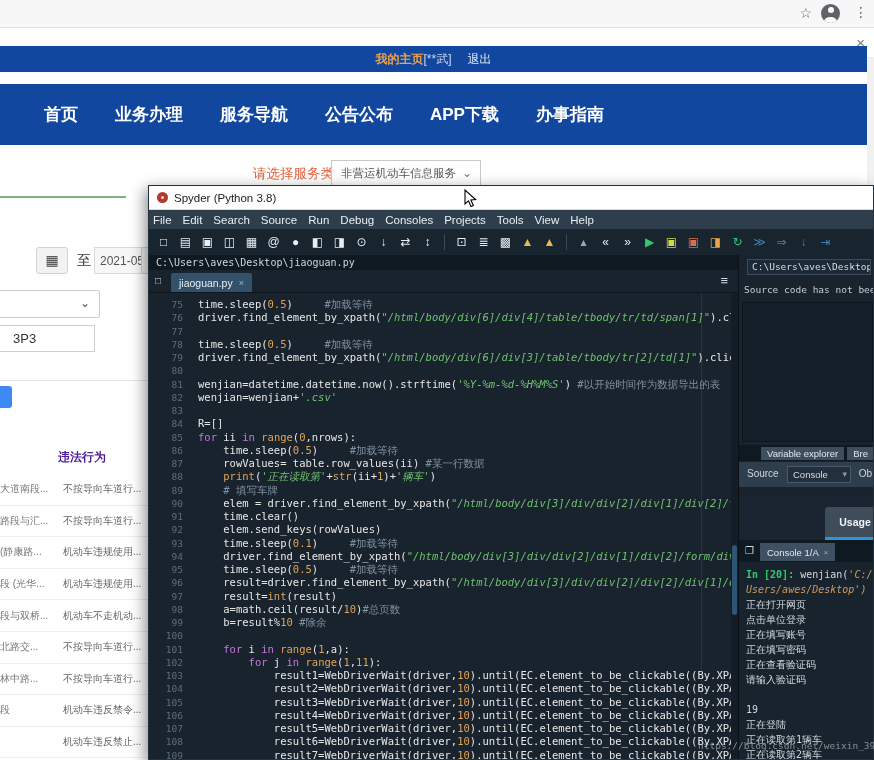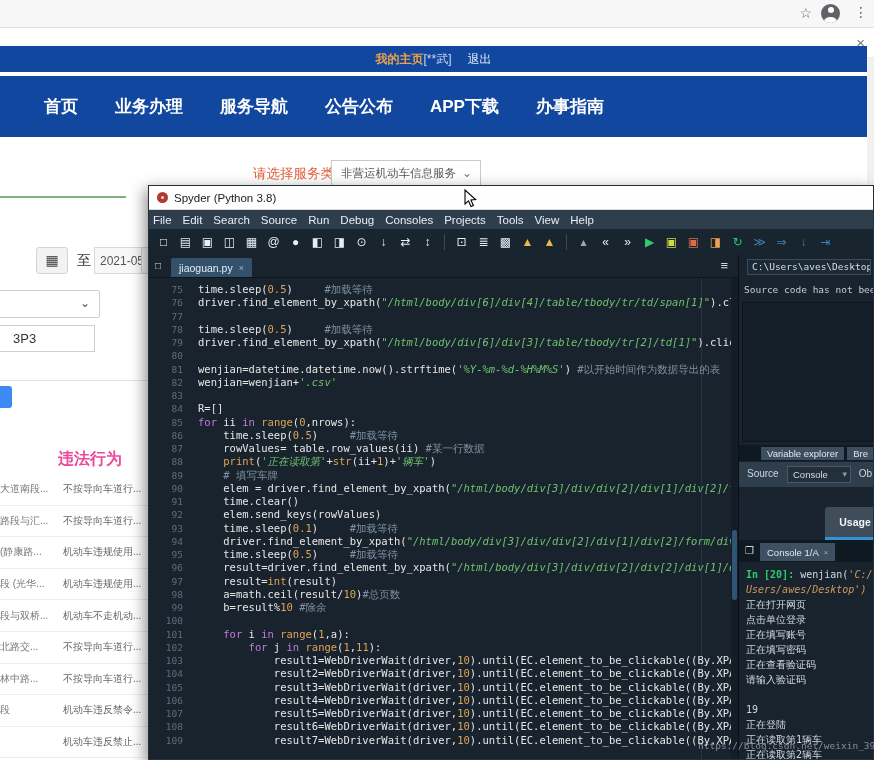--- a/index.html
+++ b/index.html
@@ -22,21 +22,21 @@
   .notif-bar { position:absolute; left:0; top:28px; width:874px; height:30px;
     background:#fff; border-bottom:1px solid #ececec; }
   .n-close { position:absolute; right:9px; top:8px; font-size:15px; color:#777; line-height:14px; }
 
   
   .blue-top { position:absolute; left:0; top:46px; width:867px; height:26px; background:#11479e;
     display:flex; align-items:center; justify-content:center; gap:16px; }
   .bt-home { font-size:12px; font-weight:bold; color:#f0a24a; }
   .bt-home .suffix { color:#cfd9ee; font-weight:normal; }
   .bt-logout { font-size:12px; color:#e6ecf7; }
-  .blue-nav { position:absolute; left:0; top:76px; width:867px; height:61px; background:#11479e;
+  .blue-nav { position:absolute; left:0; top:84px; width:867px; height:61px; background:#11479e;
     display:flex; align-items:center; padding-left:44px; gap:37px; }
   .blue-nav .nav-item { color:#fff; font-size:17px; font-weight:bold; white-space:nowrap; }
   .page-right-strip { position:absolute; left:867px; top:58px; width:7px; height:127px; background:#f1f1f1; }
 
   .service-label { position:absolute; left:253px; top:165px; font-size:13.5px; color:#e2603c; }
   .service-select { position:absolute; left:331px; top:160px; width:150px; height:27px;
     background:#fff; border:1px solid #c9c9c9; font-size:11.5px; color:#555;
     line-height:25px; padding-left:9px; }
   .service-select .chev { position:absolute; right:8px; top:0; color:#777; font-size:12px; }
   .green-line { position:absolute; left:0; top:196px; width:126px; height:2px; background:#7fb27f; }
@@ -51,21 +51,21 @@
     font-family:"Liberation Sans",sans-serif; }
   .left-select { position:absolute; left:-32px; top:290px; width:132px; height:28px;
     background:#fff; border:1px solid #cfcfcf; border-radius:2px; }
   .left-select .chev { position:absolute; right:9px; top:5px; color:#555; font-size:12px; }
   .plate-input { position:absolute; left:-42px; top:325px; width:137px; height:27px;
     background:#fff; border:1px solid #cfcfcf; font-size:13px; color:#333; padding-left:54px;
     font-family:"Liberation Sans",sans-serif; }
   .left-divider { position:absolute; left:0; top:380px; width:148px; height:1px; background:#e4e4e4; }
   .query-btn { position:absolute; left:-7px; top:386px; width:19px; height:22px;
     background:#3d8af5; border-radius:3px; }
-  .tbl-header { position:absolute; left:58px; top:449px; font-size:16px; font-weight:bold; color:#ec4899; }
+  .tbl-header { position:absolute; left:58px; top:449px; font-size:12px; font-weight:bold; color:#4c1d95; }
   .tbl-rows { position:absolute; left:0; top:474px; width:150px; }
   .tbl-row { height:31.6px; display:flex; align-items:center; border-bottom:1px solid #ededed;
     font-size:10px; white-space:nowrap; overflow:hidden; }
   .tbl-row .loc { width:58px; color:#777; overflow:hidden; flex:none; }
   .tbl-row .act { color:#666; padding-left:5px; }
 
   
   .spyder { position:absolute; left:148px; top:185px; width:726px; height:575px;
     z-index:10; box-shadow:-3px 4px 14px rgba(0,0,0,.45); border:1px solid #24313d;
     background:#19232d; display:flex; flex-direction:column; }
@@ -280,20 +280,21 @@
         <span class="tb-icon" style="color: rgb(224, 108, 80);">▣</span>
         <span class="tb-icon" style="color: rgb(240, 160, 80);">◨</span>
         <span class="tb-icon" style="color: rgb(46, 204, 113);">↻</span>
         <span class="tb-icon" style="color: rgb(63, 127, 181);">≫</span>
         <span class="tb-icon" style="color: rgb(63, 127, 181);">⇒</span>
         <span class="tb-icon" style="color: rgb(63, 127, 181);">↓</span>
         <span class="tb-icon" style="color: rgb(63, 127, 181);">⇥</span>
       </div>
     <div class="win-content">
       <div class="ed-col">
+        <div class="pathbar mono">C:\Users\aves\Desktop\jiaoguan.py</div>
         <div class="tabbar">
           <span class="tab-fileicon">□</span>
           <div class="ed-tab">
             <span class="name">jiaoguan.py</span>
             <span class="x">×</span>
           </div>
           <span class="tab-burger">≡</span>
         </div>
         <div class="editor">
           <div class="ruler"></div>

